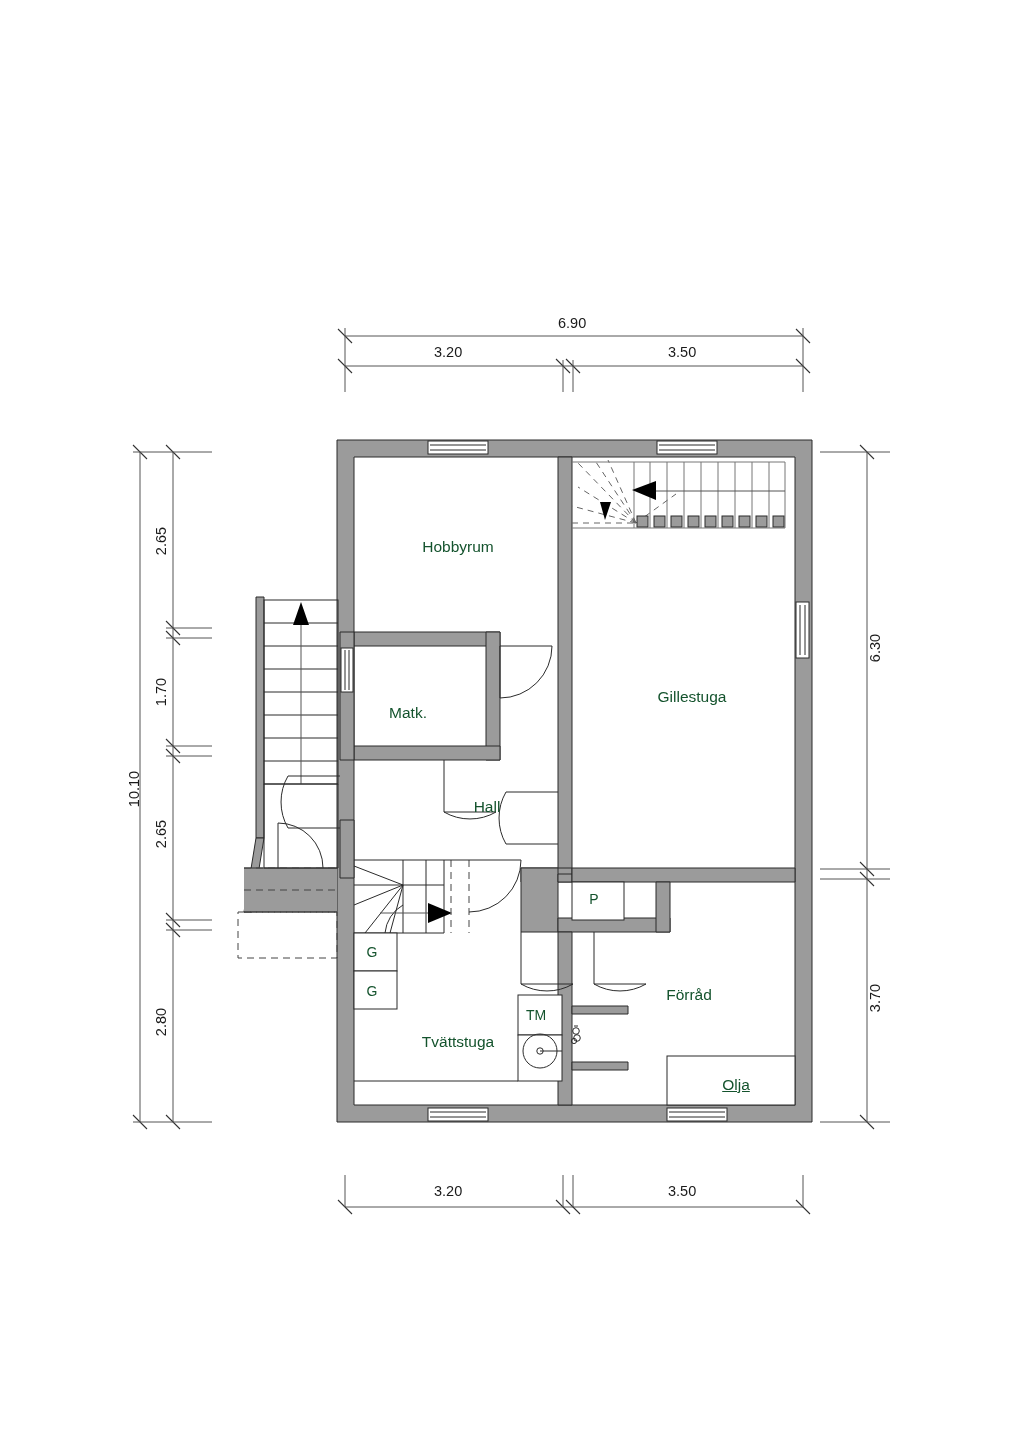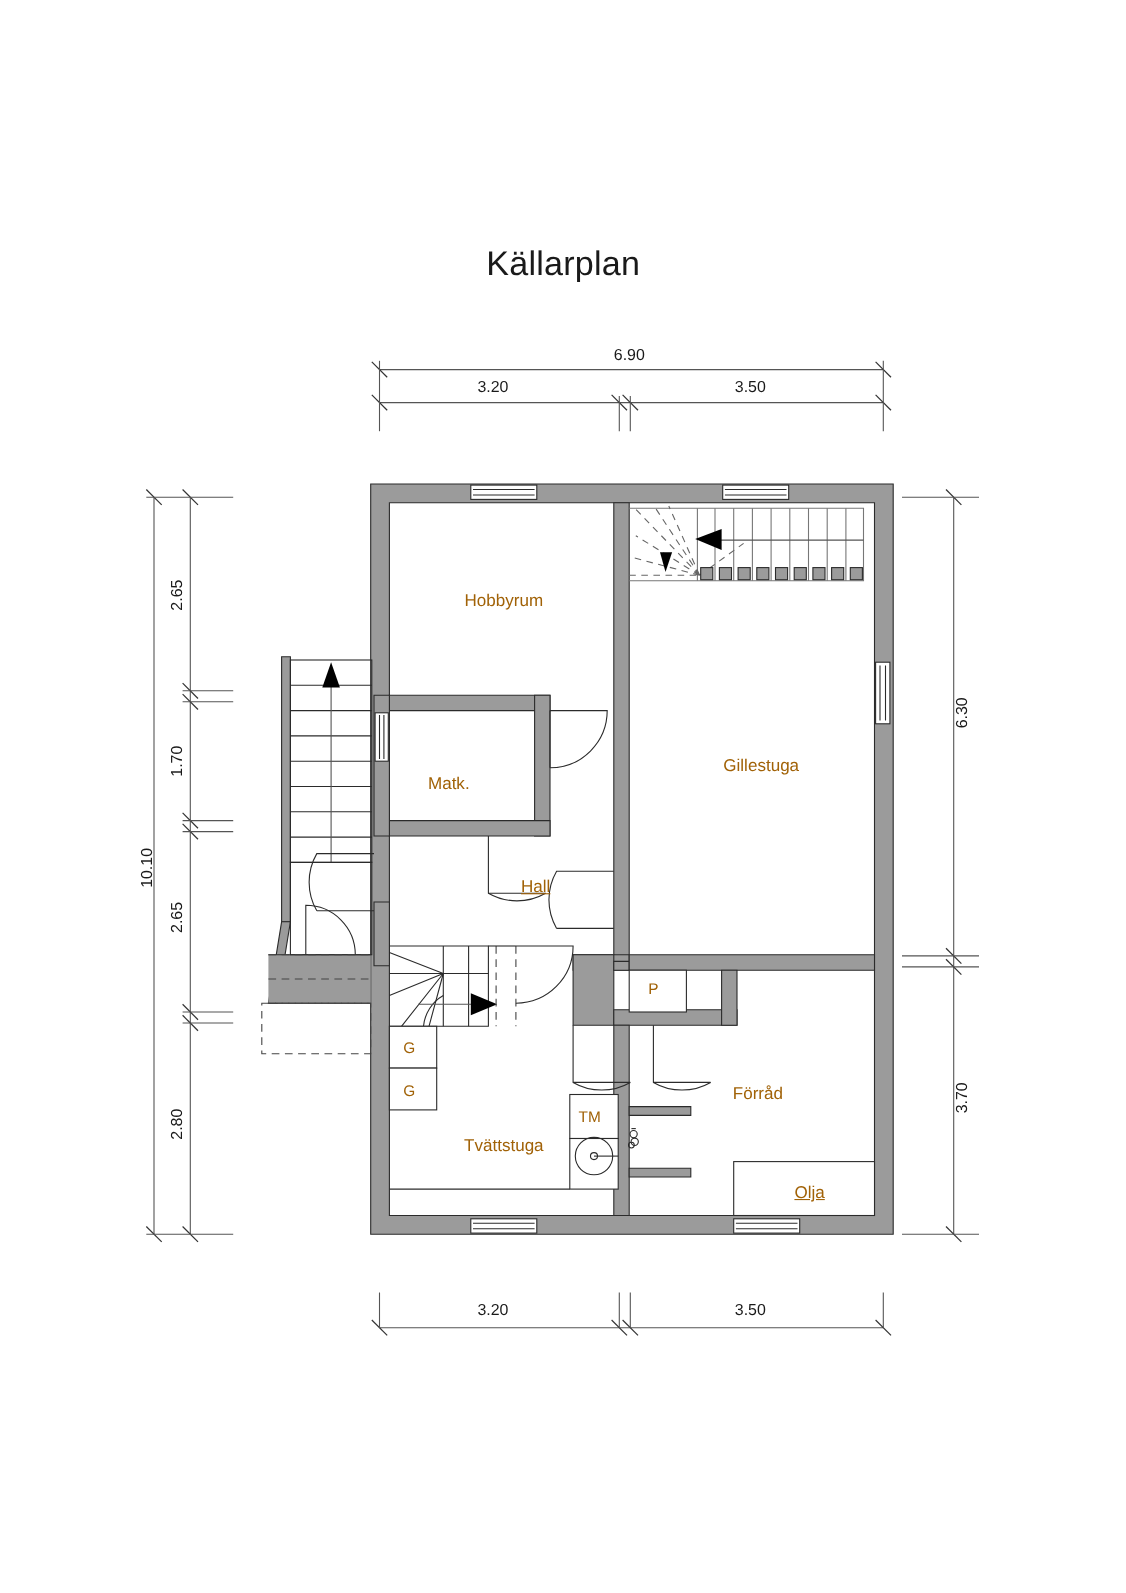--- a/index.html
+++ b/index.html
@@ -35,21 +35,21 @@
     color: #1a1a1a;
     white-space: nowrap;
   }
   .dim-label.vert {
     transform-origin: 50% 50%;
     transform: rotate(-90deg);
   }
   .room-label {
     position: absolute;
     font-size: 15.5px;
-    color: #a16207;
+    color: #14532d;
     white-space: nowrap;
     transform: translate(-50%, -50%);
   }
   .room-label.small {
     font-size: 14px;
   }
   svg.plan-svg {
     position: absolute;
     left: 0;
     top: 0;
@@ -66,21 +66,20 @@
   .dashed-light { fill: none; stroke: #666666; stroke-width: 1; stroke-dasharray: 6 5; }
   .whitefill { fill: #ffffff; stroke: #2b2b2b; stroke-width: 1; }
   .arrowblk { fill: #000000; stroke: none; }
   .stair-line { stroke: #555555; stroke-width: 1; fill: none; }
 </style>
 </head>
 <body>
 
 <div id="page">
 
-  <div id="plan-title">Källarplan</div>
 
   <svg class="plan-svg" viewBox="0 0 1024 1448">
 
     <g>
 
       <line class="dimline" x1="345" y1="336" x2="803" y2="336"></line>
       <line class="dimtick" x1="338" y1="329" x2="352" y2="343"></line>
       <line class="dimtick" x1="796" y1="329" x2="810" y2="343"></line>
 
       <line class="dimline" x1="345" y1="366" x2="803" y2="366"></line>
@@ -352,21 +351,21 @@
   <div class="dim-label vert" style="left:131px; top:684px; width:60px; text-align:center;">1.70</div>
   <div class="dim-label vert" style="left:131px; top:826px; width:60px; text-align:center;">2.65</div>
   <div class="dim-label vert" style="left:131px; top:1014px; width:60px; text-align:center;">2.80</div>
 
   <div class="dim-label vert" style="left:845px; top:640px; width:60px; text-align:center;">6.30</div>
   <div class="dim-label vert" style="left:845px; top:990px; width:60px; text-align:center;">3.70</div>
 
   <div class="room-label" style="left:458px; top:547px;">Hobbyrum</div>
   <div class="room-label" style="left:692px; top:697px;">Gillestuga</div>
   <div class="room-label" style="left:408px; top:713px;">Matk.</div>
-  <div class="room-label" style="left:487px; top:807px;text-decoration:underline;">Hall</div>
+  <div class="room-label" style="left:487px; top:807px;">Hall</div>
   <div class="room-label" style="left:458px; top:1042px;">Tvättstuga</div>
   <div class="room-label" style="left:689px; top:995px;text-align:center;">Förråd</div>
   <div class="room-label" style="left:736px; top:1085px;text-decoration:underline;">Olja</div>
 
   <div class="room-label small" style="left:594px; top:899px;">P</div>
   <div class="room-label small" style="left:536px; top:1015px;">TM</div>
   <div class="room-label small" style="left:372px; top:952px;">G</div>
   <div class="room-label small" style="left:372px; top:991px;">G</div>
 
 </div>

